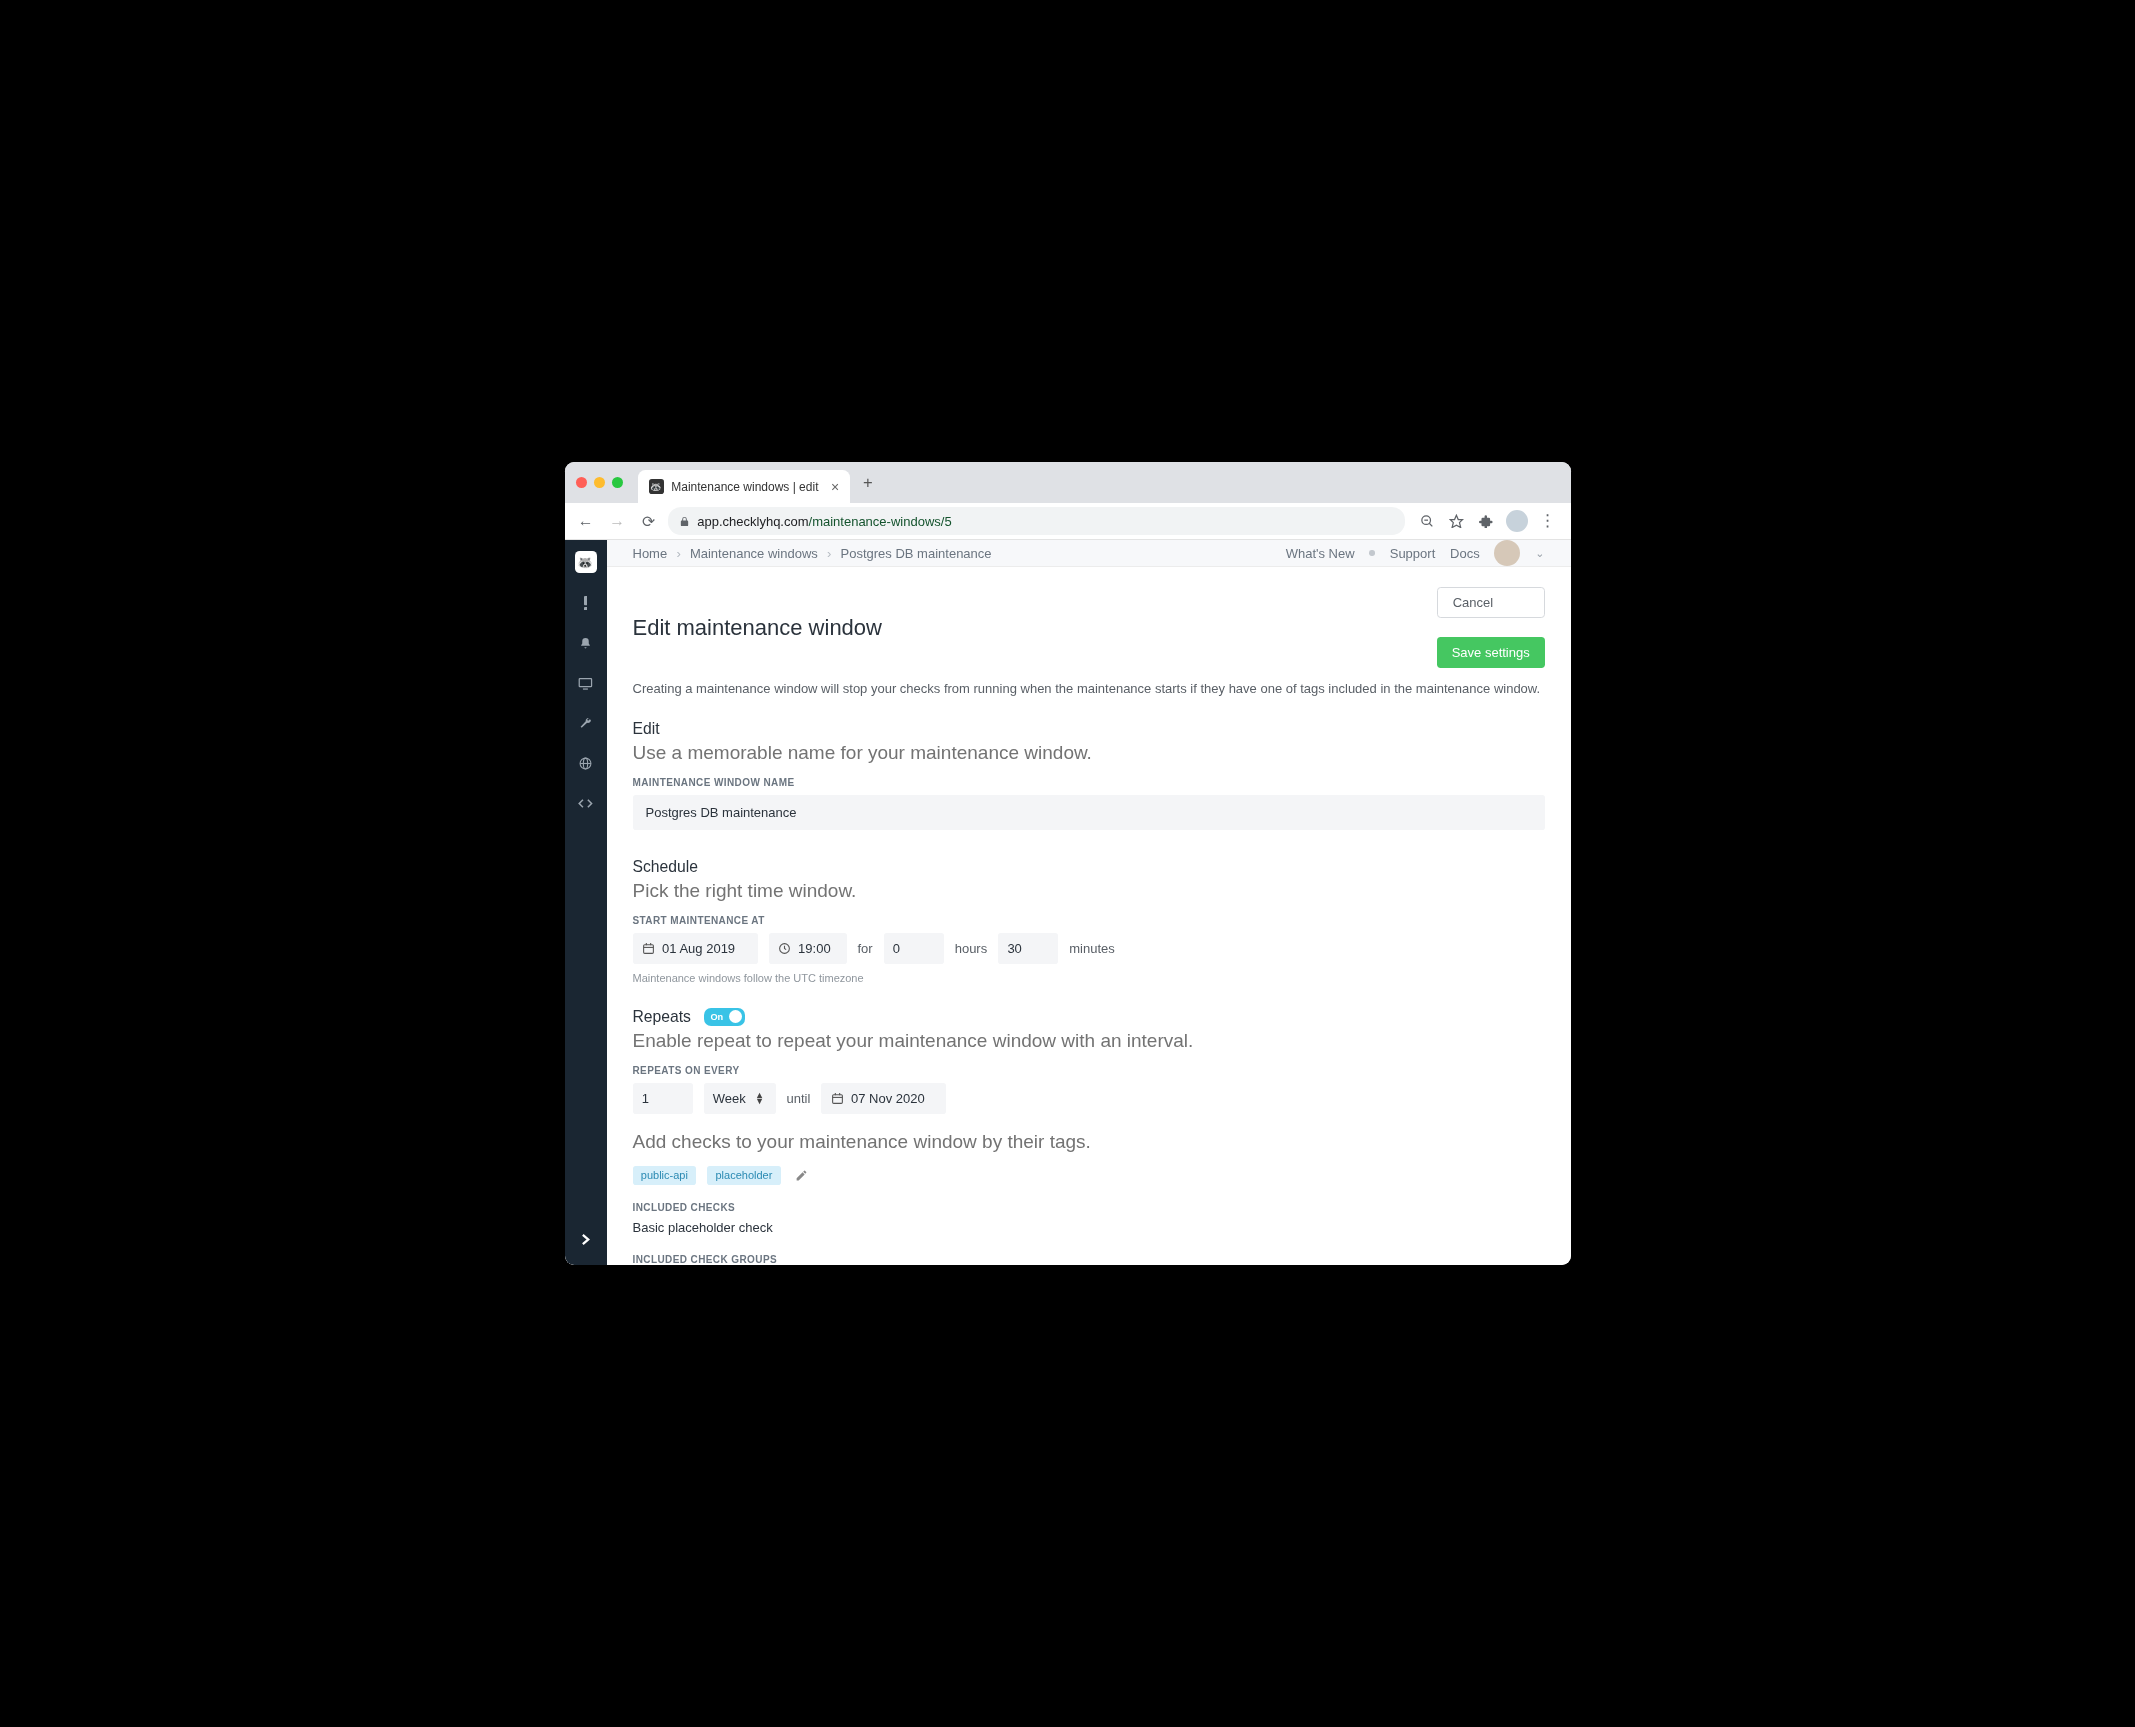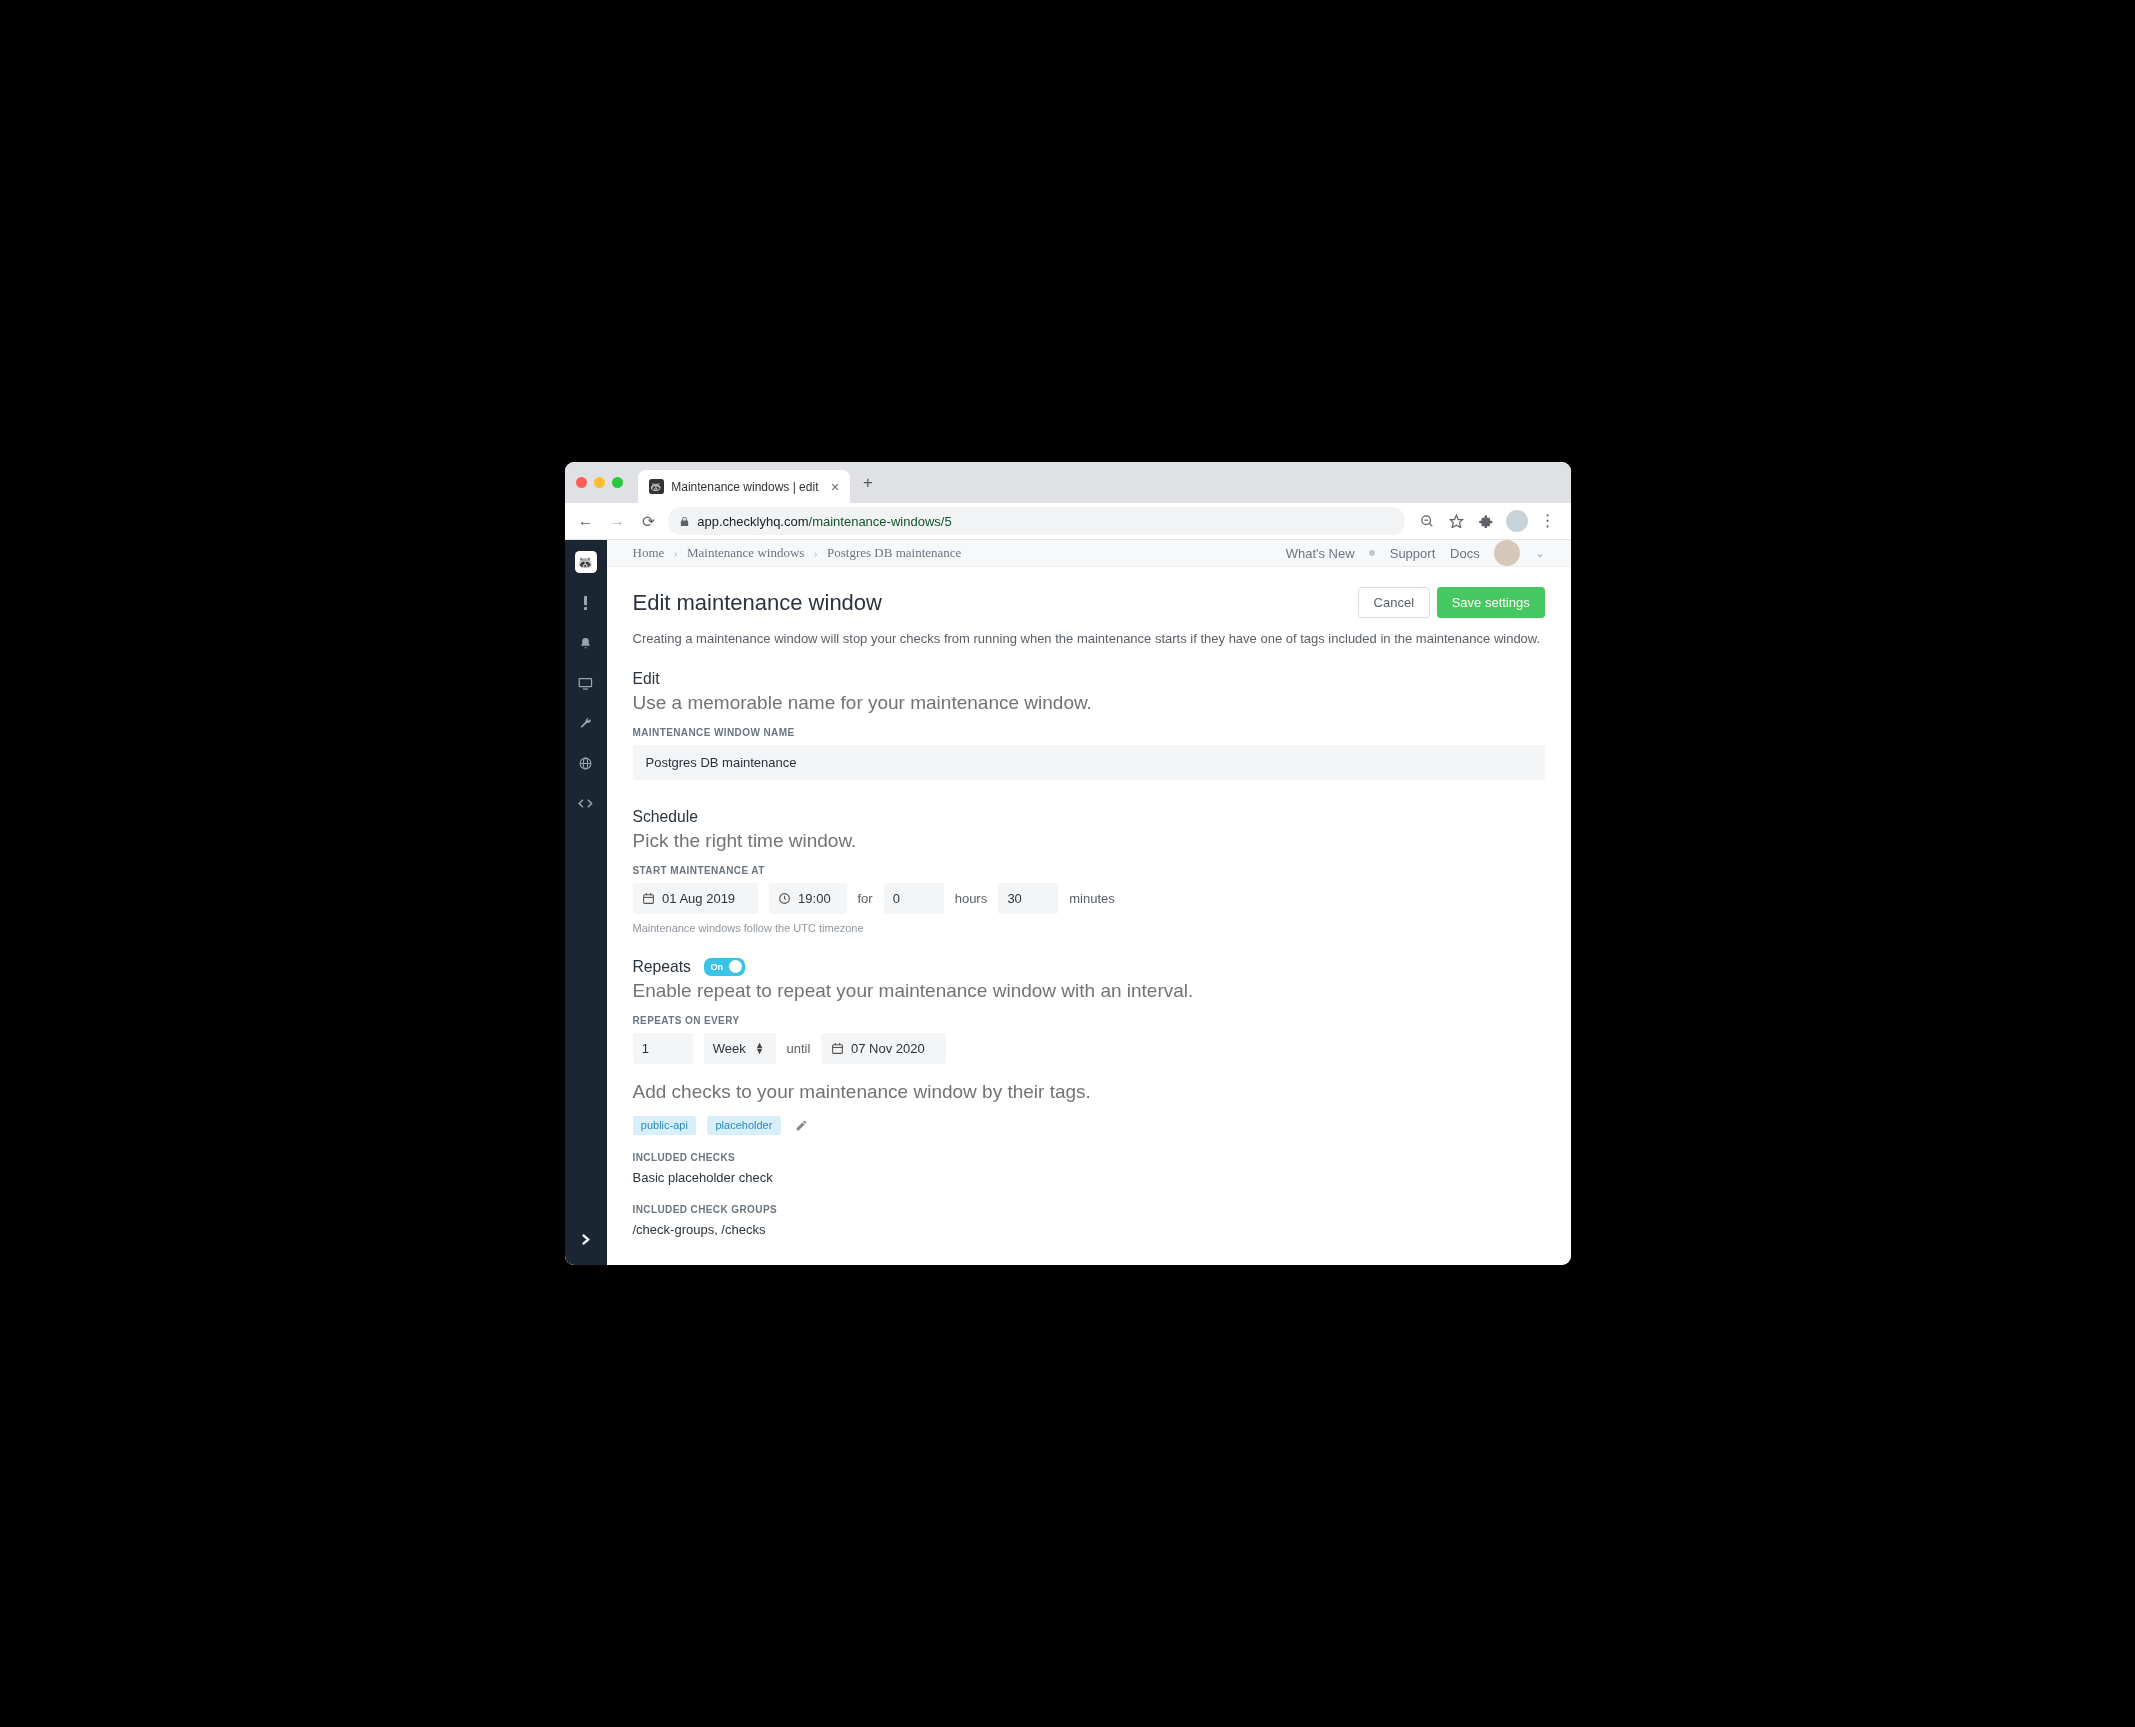--- a/index.html
+++ b/index.html
@@ -27,31 +27,31 @@
 .dots { font-size:16.6px;color:#5f6368; }
 
 .app { flex:1; display:flex; background:#fff; min-height:0; }
 .sidebar { width:42px; background:#1a2632; display:flex; flex-direction:column; align-items:center; padding:11px 0; gap:20px; position:relative; }
 .sidebar .logo { width:22px;height:22px;background:#fff;border-radius:4.6px;display:flex;align-items:center;justify-content:center;font-size:13px; }
 .sidebar .s-ic { color:#9ba5af; font-size:14px; display:flex; align-items:center; justify-content:center; width:20px;height:20px; }
 .sidebar .expand { margin-top:auto; color:#fff; font-size:14.8px; padding-bottom:9.2px; }
 
 .main { flex:1; display:flex; flex-direction:column; min-width:0; overflow:auto; }
 .topbar { height:44px; background:#f7f8fa; border-bottom:0.9px solid #ececec; display:flex; align-items:center; padding:0 26px; }
-.breadcrumb { display:flex; align-items:center; gap:9.2px; font-size:13px; color:#6b7580;font-family:Liberation Serif, serif; }
+.breadcrumb { display:flex; align-items:center; gap:9.2px; font-size:13px; color:#6b7580; }
 .breadcrumb .sep { color:#b5bbc2; }
 .topbar-right { margin-left:auto; display:flex; align-items:center; gap:14.8px; font-size:13px; color:#6b7580; }
 .topbar-right .dot { width:5.5px;height:5.5px;border-radius:50%;background:#c3c8ce; }
 .topbar-right .av { width:26px;height:26px;border-radius:50%;background:#d6c8b8; }
 .topbar-right .chev { color:#9aa2aa; font-size:11px; }
 
 .content { padding: 20px 26px 37px 26px; }
 .page-header { display:flex; align-items:center; margin-bottom:13px; }
 .page-title { font-size:22px; color:#2b333c; font-weight:500; }
-.page-header .btns { margin-left:auto; display:flex; gap:7px; }
+.page-header .btns { margin-left:auto; display:flex; gap:19px;flex-direction:column; }
 .btn { height:31px; padding:0 14.8px; border-radius:3.7px; font-size:13px; display:flex; align-items:center; cursor:pointer; }
 .btn-cancel { background:#fff; border:0.9px solid #d6d9dd; color:#595f66; }
 .btn-save { background:#45c761; color:#fff; }
 .page-desc { font-size:13px; color:#595f66; margin-bottom: 24px; }
 
 .section-h { font-size:15.7px; color:#2b333c; font-weight:500; margin-bottom:3.7px; display:flex; align-items:center; gap:13px; }
 .section-d { font-size:19px; color:#737373; margin-bottom:13px; }
 .field-label { font-size:10px; letter-spacing:0.4px; color:#6b7580; font-weight:600; margin-bottom:7.4px; text-transform:uppercase; }
 .text-input { width:100%; height:35px; background:#f4f5f7; border:none; border-radius:2.8px; padding:0 13px; font-size:13px; color:#2b333c; margin-bottom:28px; }
 .small-input { height:31px; background:#f4f5f7; border:none; border-radius:2.8px; padding:0 9.2px; font-size:13px; color:#2b333c; display:flex; align-items:center; gap:7.4px; }

